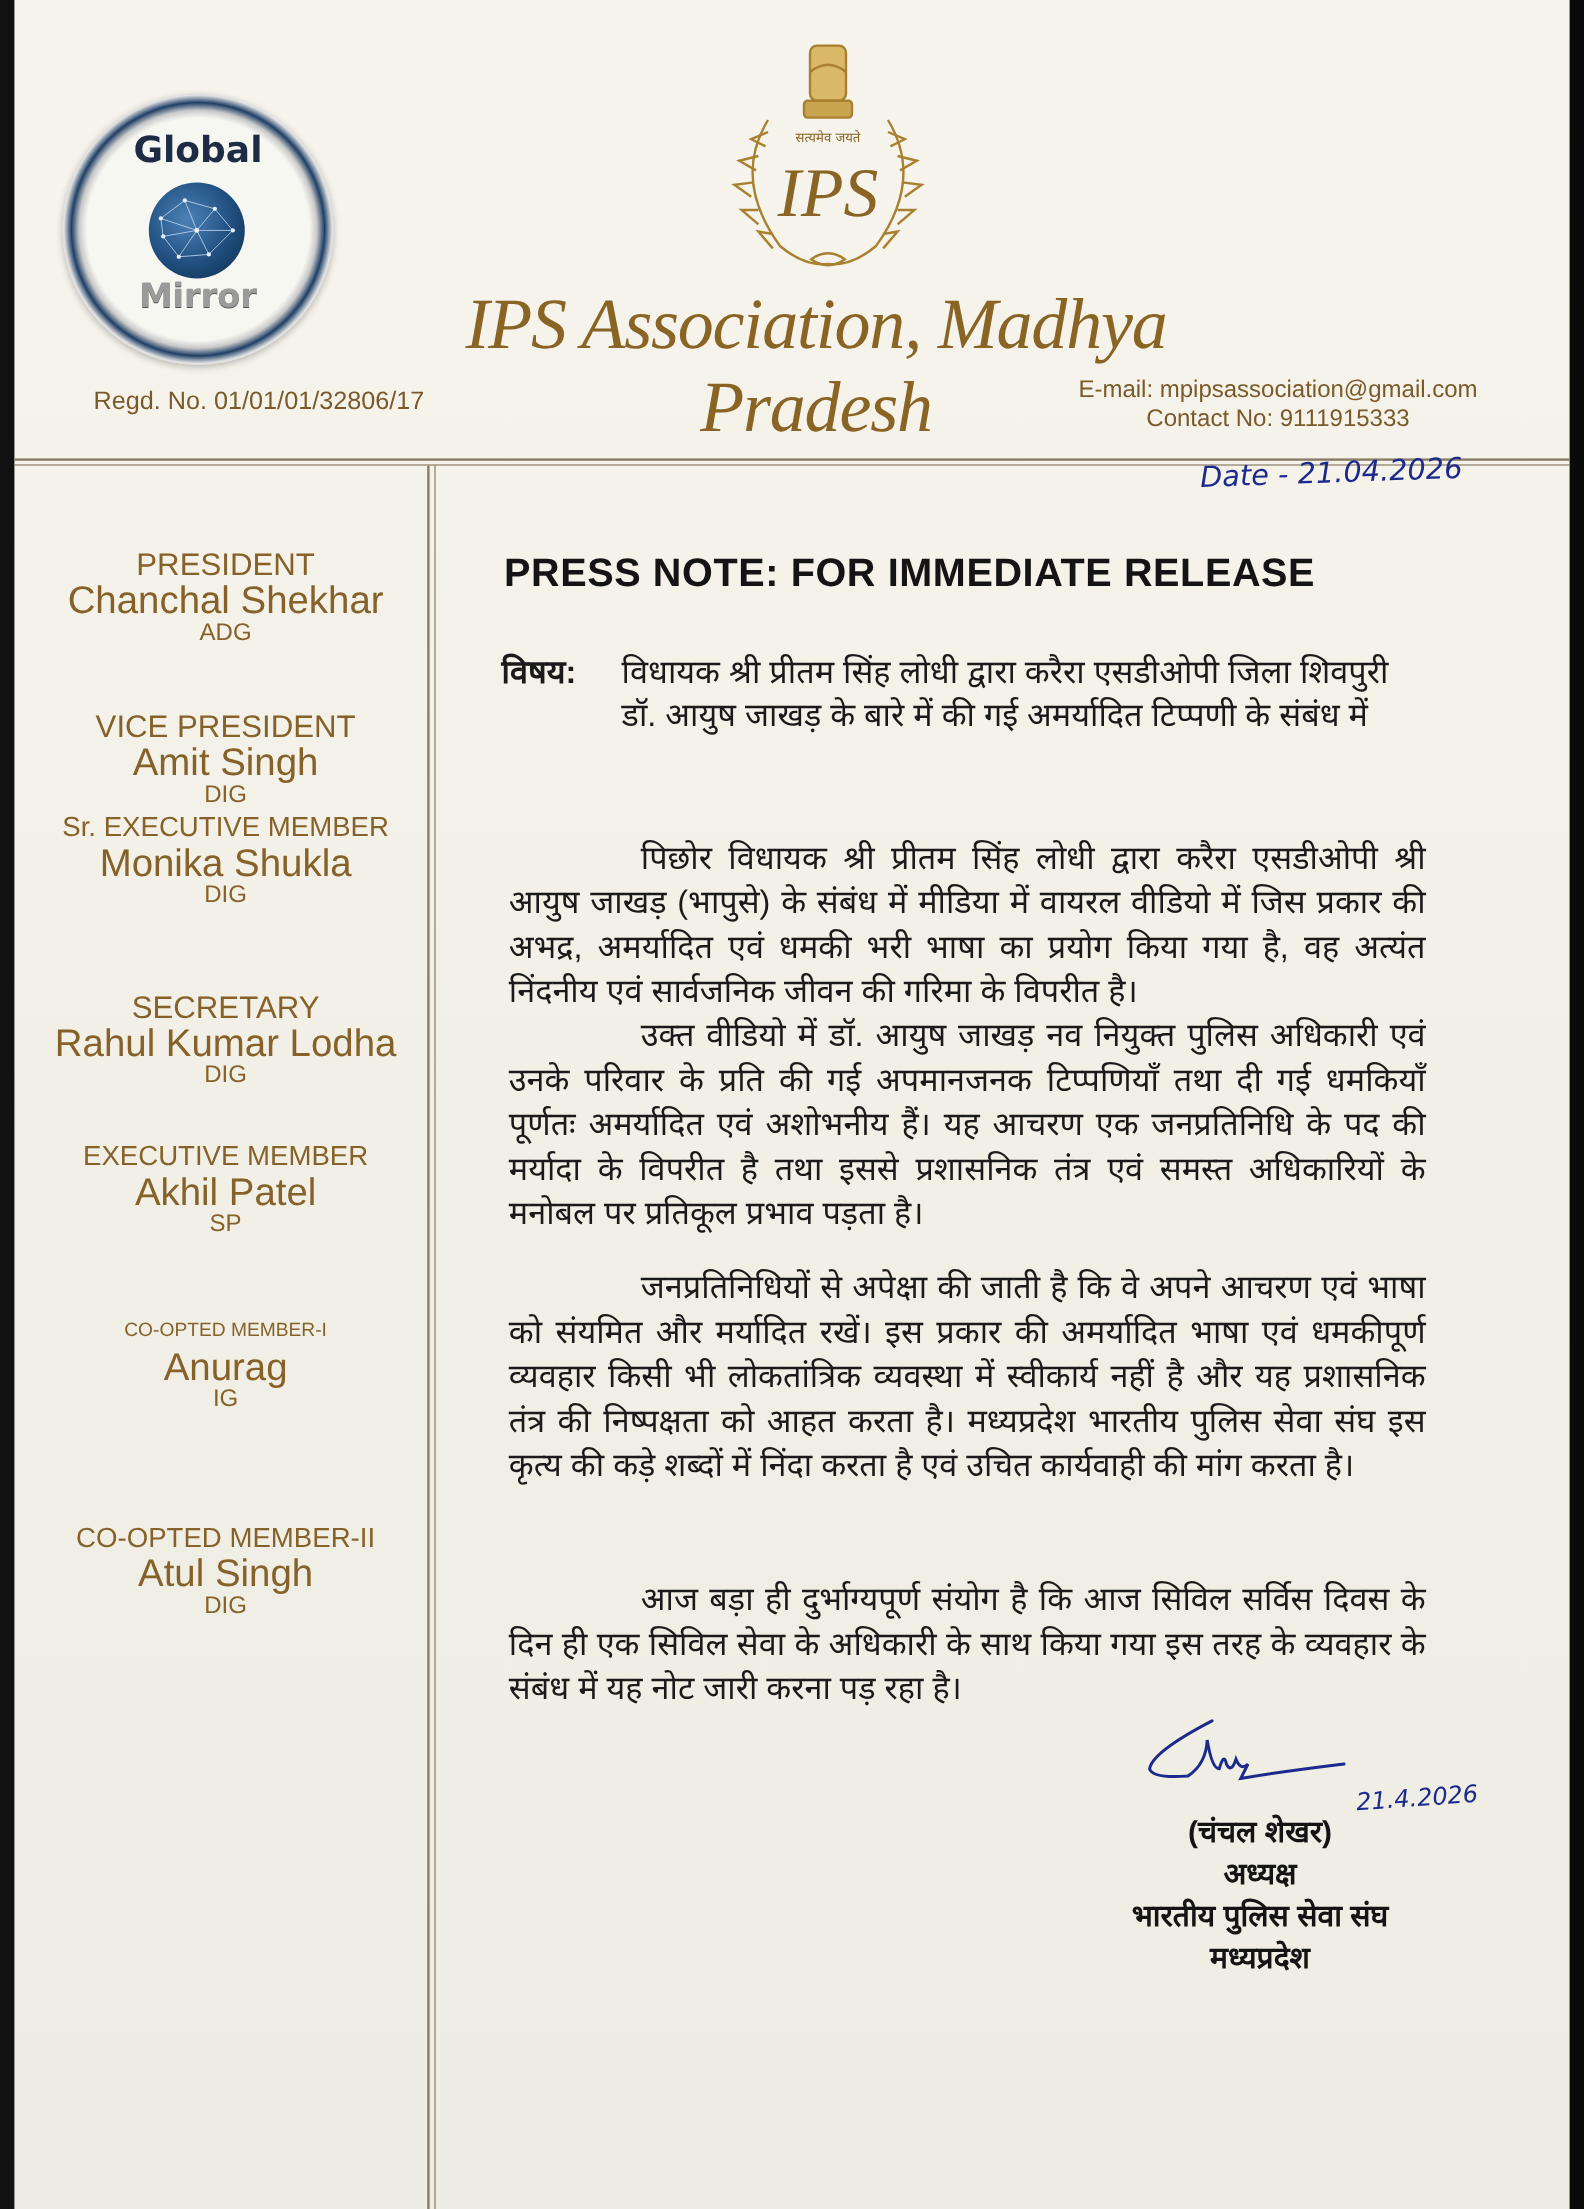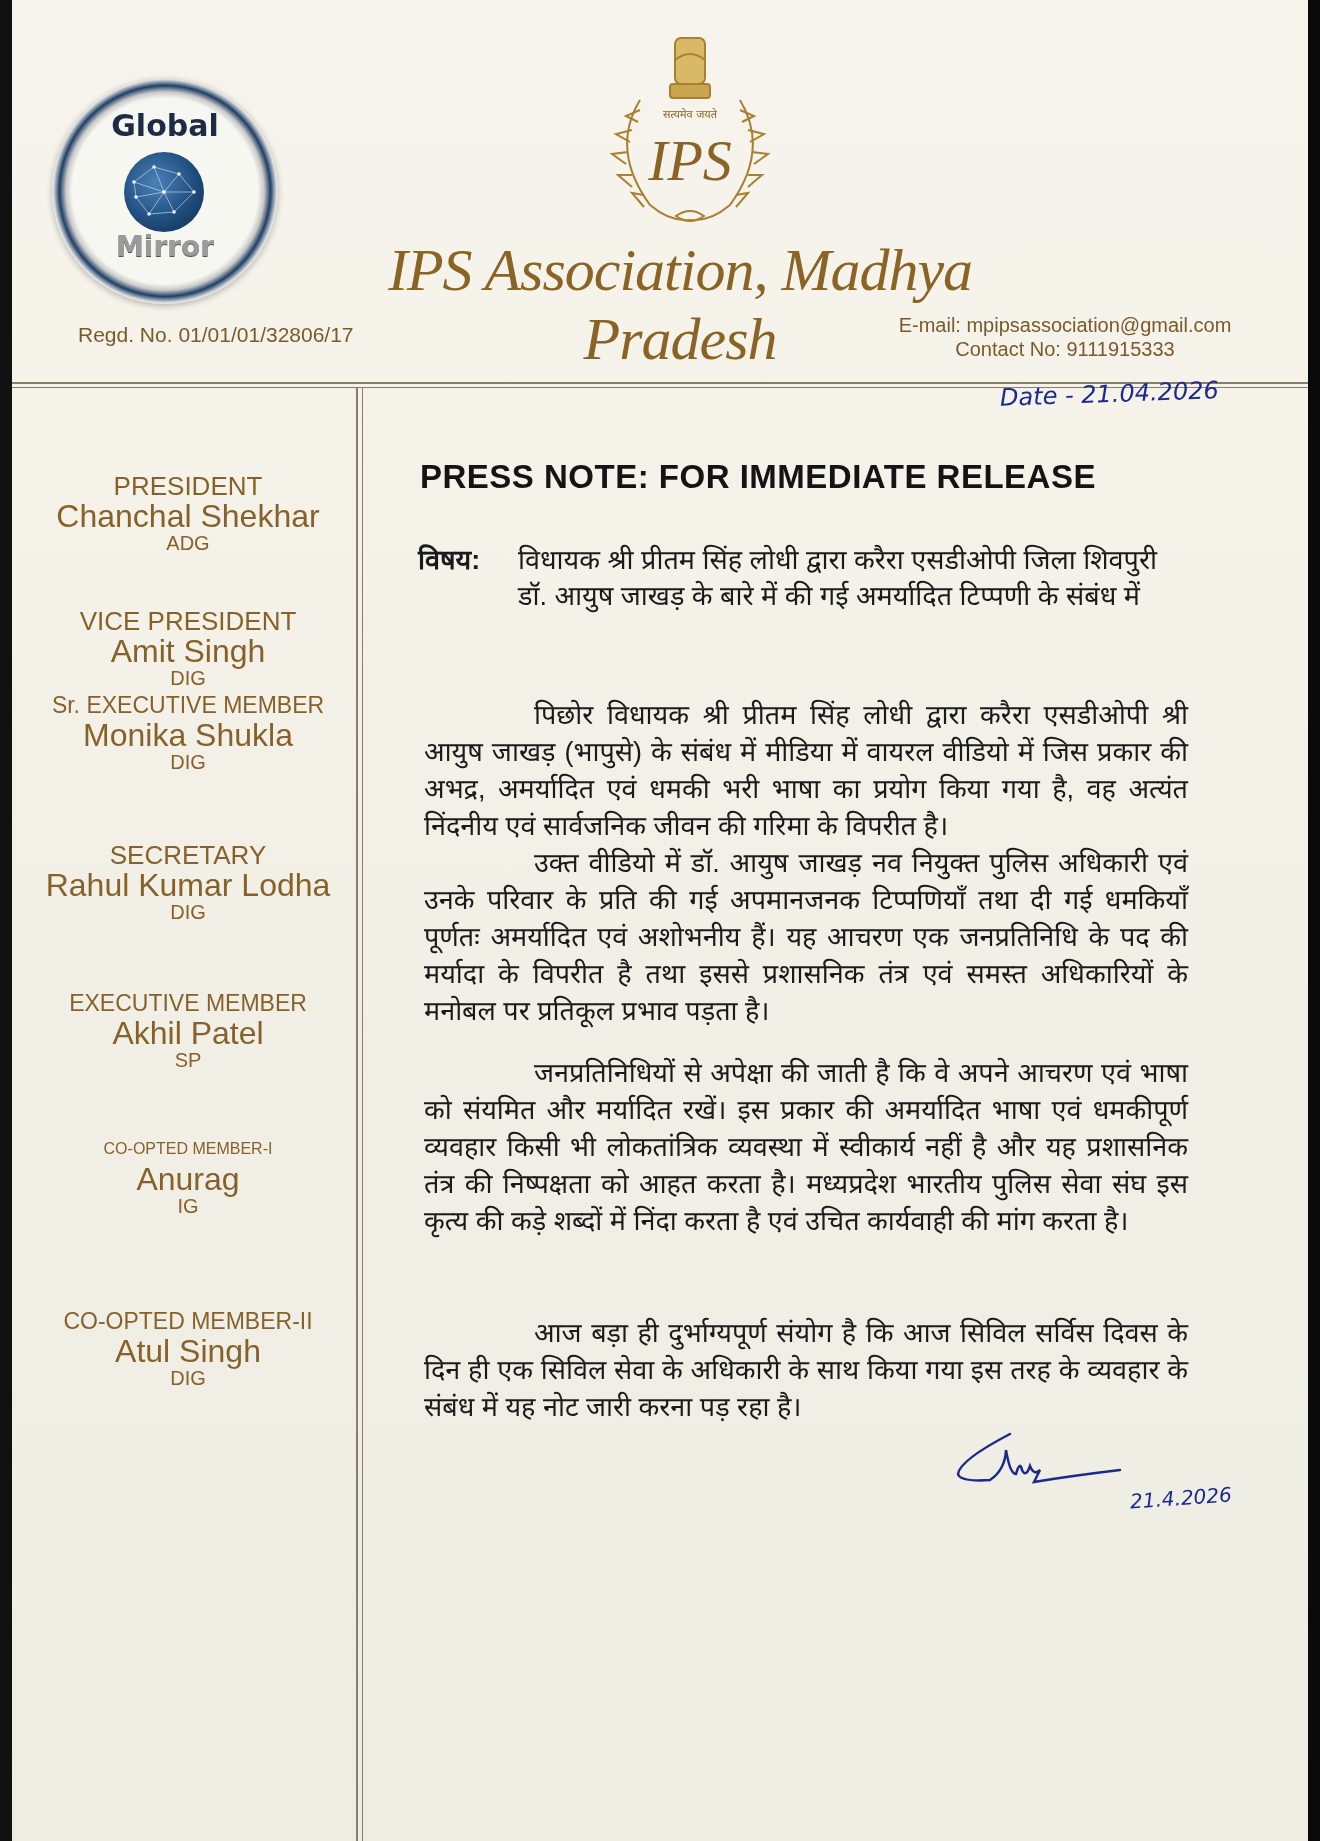--- a/index.html
+++ b/index.html
@@ -162,41 +162,41 @@
   </div>
 
   <div class="hline1"></div>
   <div class="hline2"></div>
   <div class="vline1"></div>
   <div class="vline2"></div>
 
   <div class="hand-date">Date - 21.04.2026</div>
 
   <div class="bearers">
-    <div class="bearer" style="margin-top:16px">
+    <div class="bearer" style="margin-top:0">
       <div class="b-role">PRESIDENT</div>
       <div class="b-name">Chanchal Shekhar</div>
       <div class="b-rank">ADG</div>
     </div>
     <div class="bearer" style="margin-top:51px">
       <div class="b-role">VICE PRESIDENT</div>
       <div class="b-name">Amit Singh</div>
       <div class="b-rank">DIG</div>
     </div>
     <div class="bearer" style="">
       <div class="b-role" style="font-size:23px">Sr. EXECUTIVE MEMBER</div>
       <div class="b-name">Monika Shukla</div>
       <div class="b-rank">DIG</div>
     </div>
     <div class="bearer" style="margin-top:66px">
       <div class="b-role">SECRETARY</div>
       <div class="b-name">Rahul Kumar Lodha</div>
       <div class="b-rank">DIG</div>
     </div>
-    <div class="bearer" style="margin-top:64px">
+    <div class="bearer" style="margin-top:40px">
       <div class="b-role" style="font-size:23px">EXECUTIVE MEMBER</div>
       <div class="b-name">Akhil Patel</div>
       <div class="b-rank">SP</div>
     </div>
     <div class="bearer" style="margin-top:62px">
       <div class="b-role" style="font-size:16px">CO-OPTED MEMBER-I</div>
       <div class="b-name">Anurag</div>
       <div class="b-rank">IG</div>
     </div>
     <div class="bearer" style="margin-top:88px">
@@ -218,13 +218,19 @@
   <div class="para p3">जनप्रतिनिधियों से अपेक्षा की जाती है कि वे अपने आचरण एवं भाषा को संयमित और मर्यादित रखें। इस प्रकार की अमर्यादित भाषा एवं धमकीपूर्ण व्यवहार किसी भी लोकतांत्रिक व्यवस्था में स्वीकार्य नहीं है और यह प्रशासनिक तंत्र की निष्पक्षता को आहत करता है। मध्यप्रदेश भारतीय पुलिस सेवा संघ इस कृत्य की कड़े शब्दों में निंदा करता है एवं उचित कार्यवाही की मांग करता है।</div>
   <div class="para p4">आज बड़ा ही दुर्भाग्यपूर्ण संयोग है कि आज सिविल सर्विस दिवस के दिन ही एक सिविल सेवा के अधिकारी के साथ किया गया इस तरह के व्यवहार के संबंध में यह नोट जारी करना पड़ रहा है।</div>
 
   <div class="signature">
     <svg viewBox="0 0 180 70" width="180" height="70">
       <path d="M60 4 Q10 30 8 44 Q10 52 40 50 Q55 40 56 20 Q60 44 66 44 Q70 30 72 40 Q76 48 80 36 Q84 46 90 40 L84 52 Q120 46 170 40" fill="none" stroke="#1b2a8c" stroke-width="2.5" stroke-linecap="round"></path>
     </svg>
   </div>
   <div class="sig-date">21.4.2026</div>
 
+  <div class="sign-block">
+    <div>(चंचल शेखर)</div>
+    <div>अध्यक्ष</div>
+    <div>भारतीय पुलिस सेवा संघ</div>
+    <div>मध्यप्रदेश</div>
+  </div>
 </div>
 
 </body></html>

